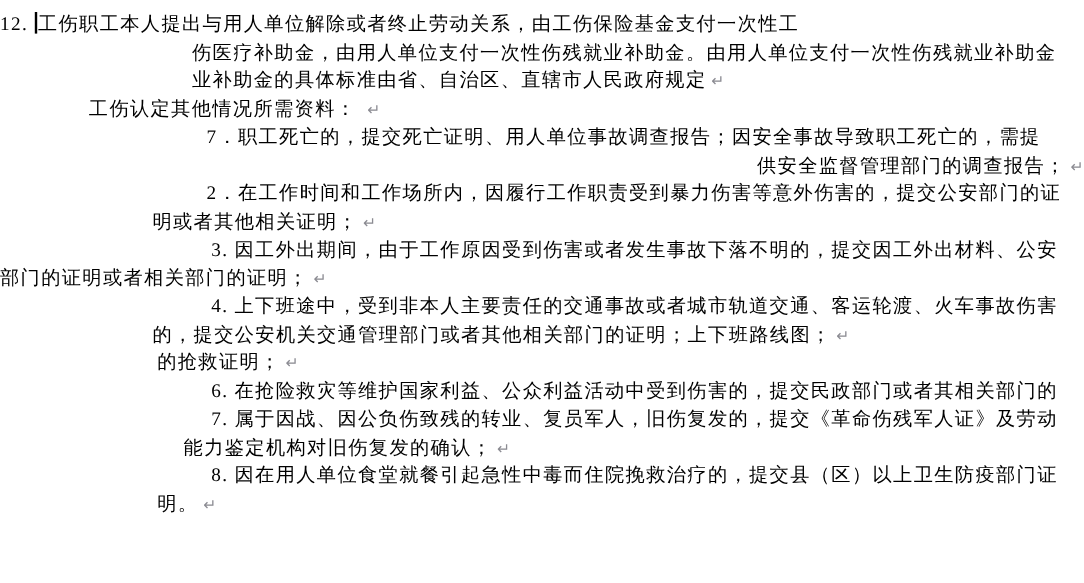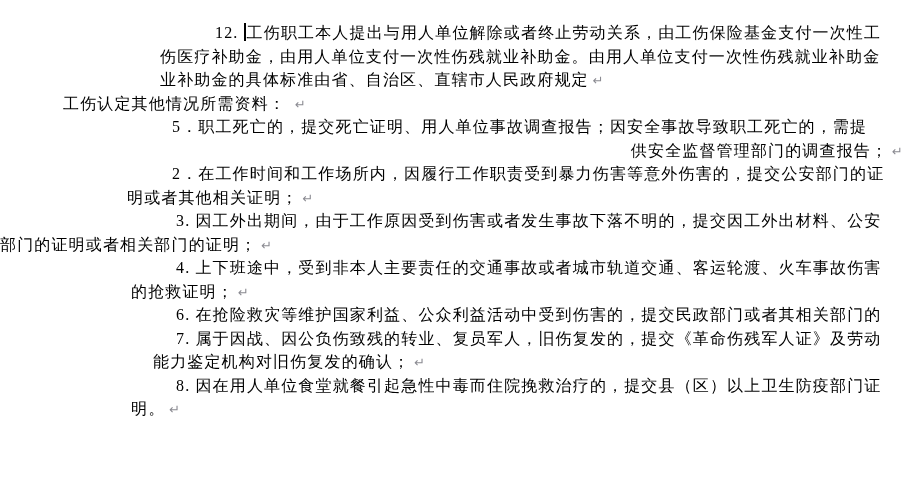--- a/index.html
+++ b/index.html
@@ -34,30 +34,31 @@
     font-family:"DejaVu Sans","Liberation Sans",sans-serif;
     font-size:13px;
     letter-spacing:0;
     margin-left:4px;
   }
 </style>
 </head>
 <body>
 
 <div class="doc" id="doc">
-    <div class="line" style="padding-left: 215px; margin-top: 12px;"><span>12. </span><span class="caret"></span><span>工伤职工本人提出与用人单位解除或者终止劳动关系，由工伤保险基金支付一次性工</span></div>
+    <div class="line" style=""><span>12. </span><span class="caret"></span><span>工伤职工本人提出与用人单位解除或者终止劳动关系，由工伤保险基金支付一次性工</span></div>
     <div class="line" style="padding-left: 160px;"><span>伤医疗补助金，由用人单位支付一次性伤残就业补助金。由用人单位支付一次性伤残就业补助金</span></div>
     <div class="line" style="padding-left: 160px;"><span>业补助金的具体标准由省、自治区、直辖市人民政府规定</span><span class="pmark">↵</span></div>
-    <div class="line" style="padding-left: 63px;"><span>工伤认定其他情况所需资料： </span><span class="pmark">↵</span></div>
-    <div class="line" style="padding-left: 172px;"><span>5．职工死亡的，提交死亡证明、用人单位事故调查报告；因安全事故导致职工死亡的，需提</span></div>
+    <div class="line" style="padding-left: 63px; margin-left: 11px;"><span>工伤认定其他情况所需资料： </span><span class="pmark">↵</span></div>
+    <div class="line" style="padding-left: 172px;"><span>7．职工死亡的，提交死亡证明、用人单位事故调查报告；因安全事故导致职工死亡的，需提</span></div>
     <div class="line" style="padding-left: 127px; text-align: right;"><span>供安全监督管理部门的调查报告；</span><span class="pmark">↵</span></div>
     <div class="line" style="padding-left: 172px;"><span>2．在工作时间和工作场所内，因履行工作职责受到暴力伤害等意外伤害的，提交公安部门的证</span></div>
     <div class="line" style="padding-left: 127px;"><span>明或者其他相关证明；</span><span class="pmark">↵</span></div>
     <div class="line" style="padding-left: 176px;"><span>3. 因工外出期间，由于工作原因受到伤害或者发生事故下落不明的，提交因工外出材料、公安</span></div>
     <div class="line" style=""><span>部门的证明或者相关部门的证明；</span><span class="pmark">↵</span></div>
     <div class="line" style="padding-left: 176px;"><span>4. 上下班途中，受到非本人主要责任的交通事故或者城市轨道交通、客运轮渡、火车事故伤害</span></div>
+    <div class="line" style="padding-left: 127px;"><span>的，提交公安机关交通管理部门或者其他相关部门的证明；上下班路线图；</span><span class="pmark">↵</span></div>
     <div class="line" style="padding-left: 131px;"><span>的抢救证明；</span><span class="pmark">↵</span></div>
     <div class="line" style="padding-left: 176px;"><span>6. 在抢险救灾等维护国家利益、公众利益活动中受到伤害的，提交民政部门或者其相关部门的</span></div>
     <div class="line" style="padding-left: 176px;"><span>7. 属于因战、因公负伤致残的转业、复员军人，旧伤复发的，提交《革命伤残军人证》及劳动</span></div>
     <div class="line" style="padding-left: 131px; margin-left: 22px;"><span>能力鉴定机构对旧伤复发的确认；</span><span class="pmark">↵</span></div>
     <div class="line" style="padding-left: 176px;"><span>8. 因在用人单位食堂就餐引起急性中毒而住院挽救治疗的，提交县（区）以上卫生防疫部门证</span></div>
     <div class="line" style="padding-left: 131px;"><span>明。</span><span class="pmark">↵</span></div>
   </div>
 
 </body></html>

